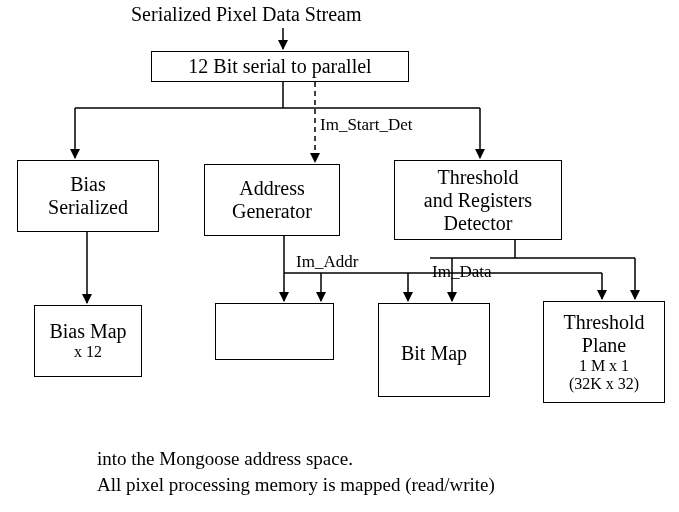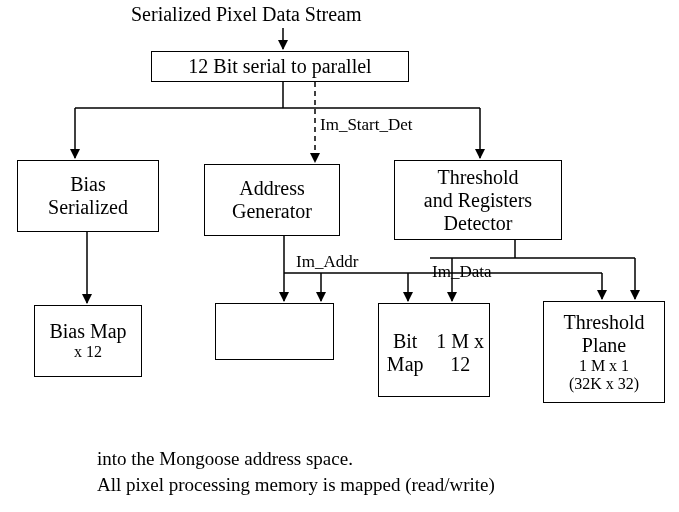--- a/index.html
+++ b/index.html
@@ -71,21 +71,20 @@
   <div class="t">Bias Map</div>
   <div class="t-sm">x 12</div>
 </div>
 
 <div class="box" style="left:215px;top:303px;width:117px;height:55px">
 </div>
 
 <div class="box" style="left:378px;top:303px;width:110px;height:92px">
   <div style="height:100%;display:flex;flex-direction:row;align-items:center;padding-top:6px">
     <div class="t">Bit Map</div>
-    <div class="t">1 M x 12</div>
   </div>
 </div>
 
 <div class="box" style="left:543px;top:301px;width:120px;height:100px">
   <div class="t">Threshold</div>
   <div class="t">Plane</div>
   <div class="t-sm">1 M x 1</div>
   <div class="t-sm">(32K x 32)</div>
 </div>
 

